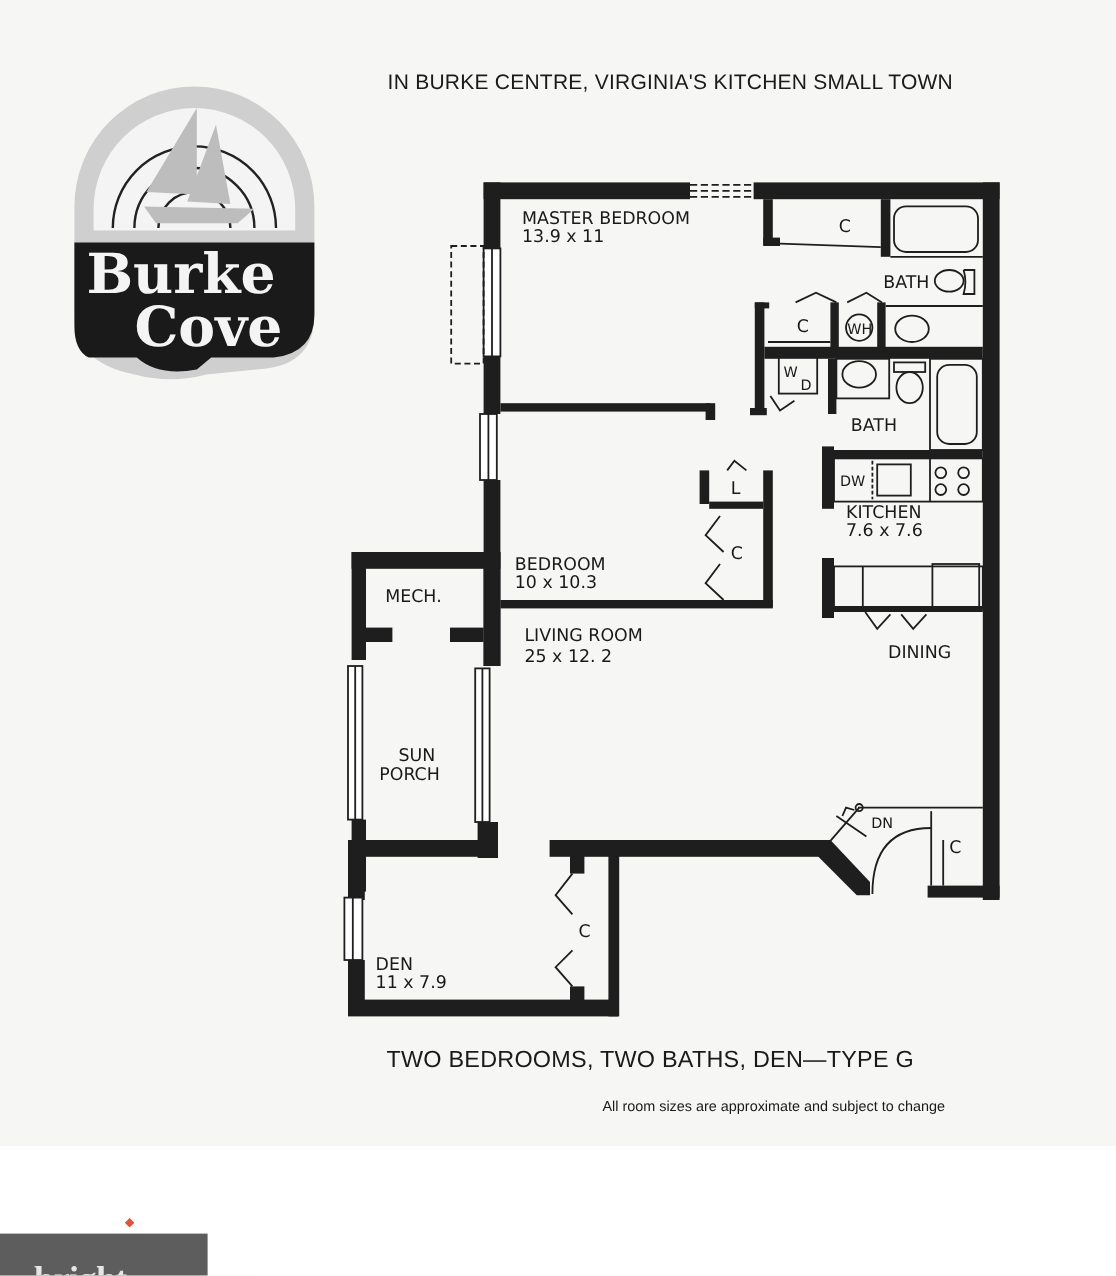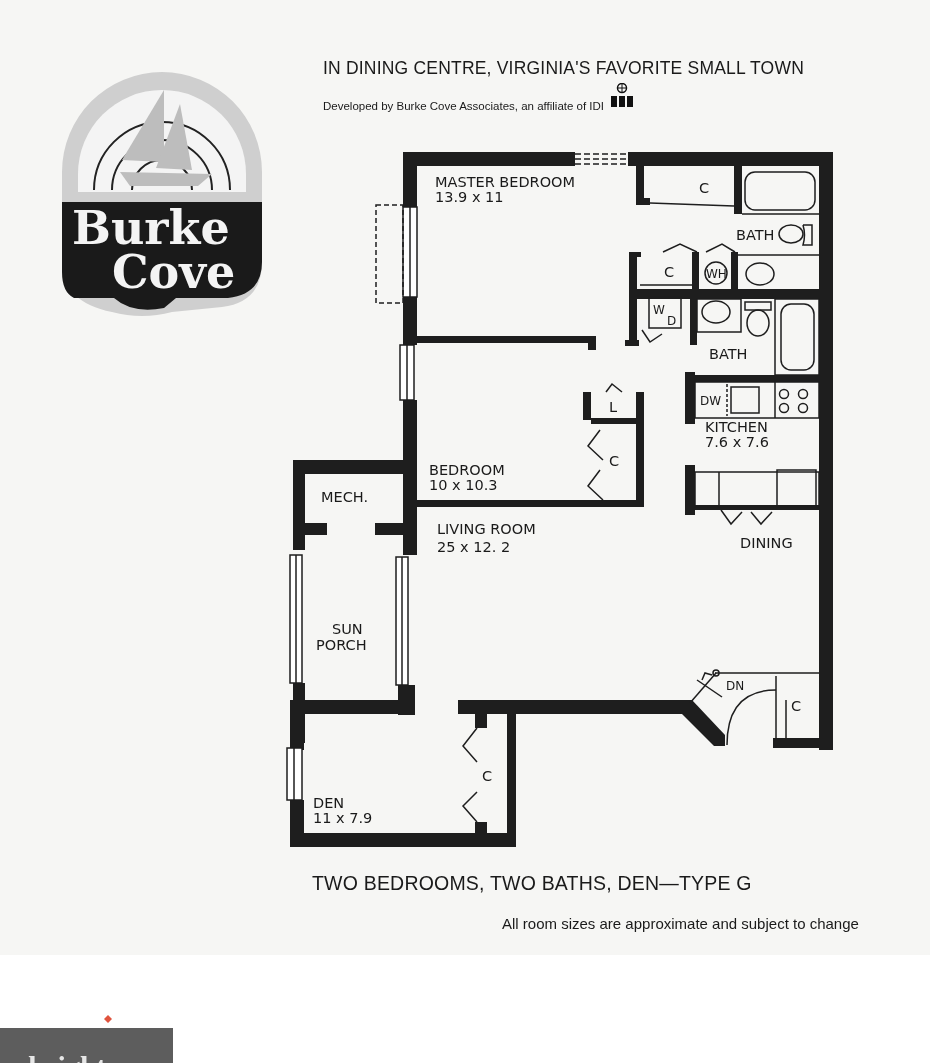--- a/index.html
+++ b/index.html
@@ -15,25 +15,25 @@
     }
     .header { position: absolute; left: 323px; top: 58px; }
     .header .h1 { font-size: 17.5px; letter-spacing: 0.2px; white-space: nowrap; }
     .header .h2 { font-size: 13px; margin-top: 3px; white-space: nowrap; }
     .header .h3 { font-size: 11.5px; margin-top: 4px; white-space: nowrap; }
     .logo { position: absolute; left: 52px; top: 62px; width: 220px; height: 260px; }
     .plan { position: absolute; left: 0; top: 0; width: 930px; height: 960px; }
     .lbl { font-family: "DejaVu Sans", sans-serif; font-size: 14.5px; fill: #1a1a1a; }
     .lbl-s { font-family: "DejaVu Sans", sans-serif; font-size: 12px; fill: #1a1a1a; }
     .footer-title {
-      position: absolute; left: 312px; top: 872px; font-size: 19.5px; white-space: nowrap;
+      position: absolute; left: 322px; top: 872px; font-size: 19.5px; white-space: nowrap;
       letter-spacing: 0.2px;
     }
     .footer-note {
-      position: absolute; left: 502px; top: 915px; font-size: 15px; white-space: nowrap;
+      position: absolute; left: 502px; top: 915px; font-size: 12px; white-space: nowrap;
     }
     .mls {
       position: absolute; left: 0; top: 1028px; width: 173px; height: 56px;
       background: #5d5d5d; display: flex; align-items: flex-end; justify-content: center;
     }
     .mls .bright { font-family: "Liberation Serif", serif; font-size: 30px; color: #e6e6e6; font-weight: bold; letter-spacing: -0.5px; }
     .mls .mlsword { font-family: "Liberation Sans", sans-serif; font-size: 15px; color: #5eead4; margin-left: 5px; margin-top: 6px; letter-spacing: 1px; }
   </style>
 </head>
 <body>
@@ -55,32 +55,21 @@
     <path d="M128,42 L104,106 L140,108 Z" fill="#bdbdbd"></path>
     <path d="M68,110 L160,112 L146,124 L78,124 Z" fill="#bdbdbd"></path>
   </g>
 
   <path d="M10,140 L210,140 L210,200 Q210,232 176,236 L124,236 L112,246 Q80,252 62,236 L22,236 Q10,230 10,210 Z" fill="#1a1a1a"></path>
   <text x="20" y="182" font-family="DejaVu Serif, serif" font-weight="bold" font-size="46" fill="#f4f4f4">Burke</text>
   <text x="60" y="226" font-family="DejaVu Serif, serif" font-weight="bold" font-size="46" fill="#f4f4f4">Cove</text>
 </svg>
 
 <div class="header">
-  <div class="h1">IN DINING CENTRE, VIRGINIA'S FAVORITE SMALL TOWN</div>
-  <div class="h3">
-    <span>Developed by Burke Cove Associates, an affiliate of IDI</span>
-    <svg width="24" height="30" viewBox="0 0 24 30" style="vertical-align:-3px;margin-left:3px">
-      <circle cx="12" cy="5" r="4.5" fill="none" stroke="#111" stroke-width="1.5"></circle>
-      <line x1="7.5" y1="5" x2="16.5" y2="5" stroke="#111" stroke-width="1"></line>
-      <line x1="12" y1="0.5" x2="12" y2="9.5" stroke="#111" stroke-width="1"></line>
-      <rect x="1" y="13" width="6" height="11" fill="#111"></rect>
-      <rect x="9" y="13" width="6" height="11" fill="#111"></rect>
-      <rect x="17" y="13" width="6" height="11" fill="#111"></rect>
-    </svg>
-  </div>
+  <div class="h1">IN BURKE CENTRE, VIRGINIA'S KITCHEN SMALL TOWN</div>
 </div>
 
 <svg class="plan" viewBox="0 0 930 960">
   <g fill="#1e1e1e">
 
     <rect x="403" y="152" width="172" height="14"></rect>
     <rect x="628" y="152" width="205" height="14"></rect>
 
     <rect x="819" y="152" width="14" height="598"></rect>
 

